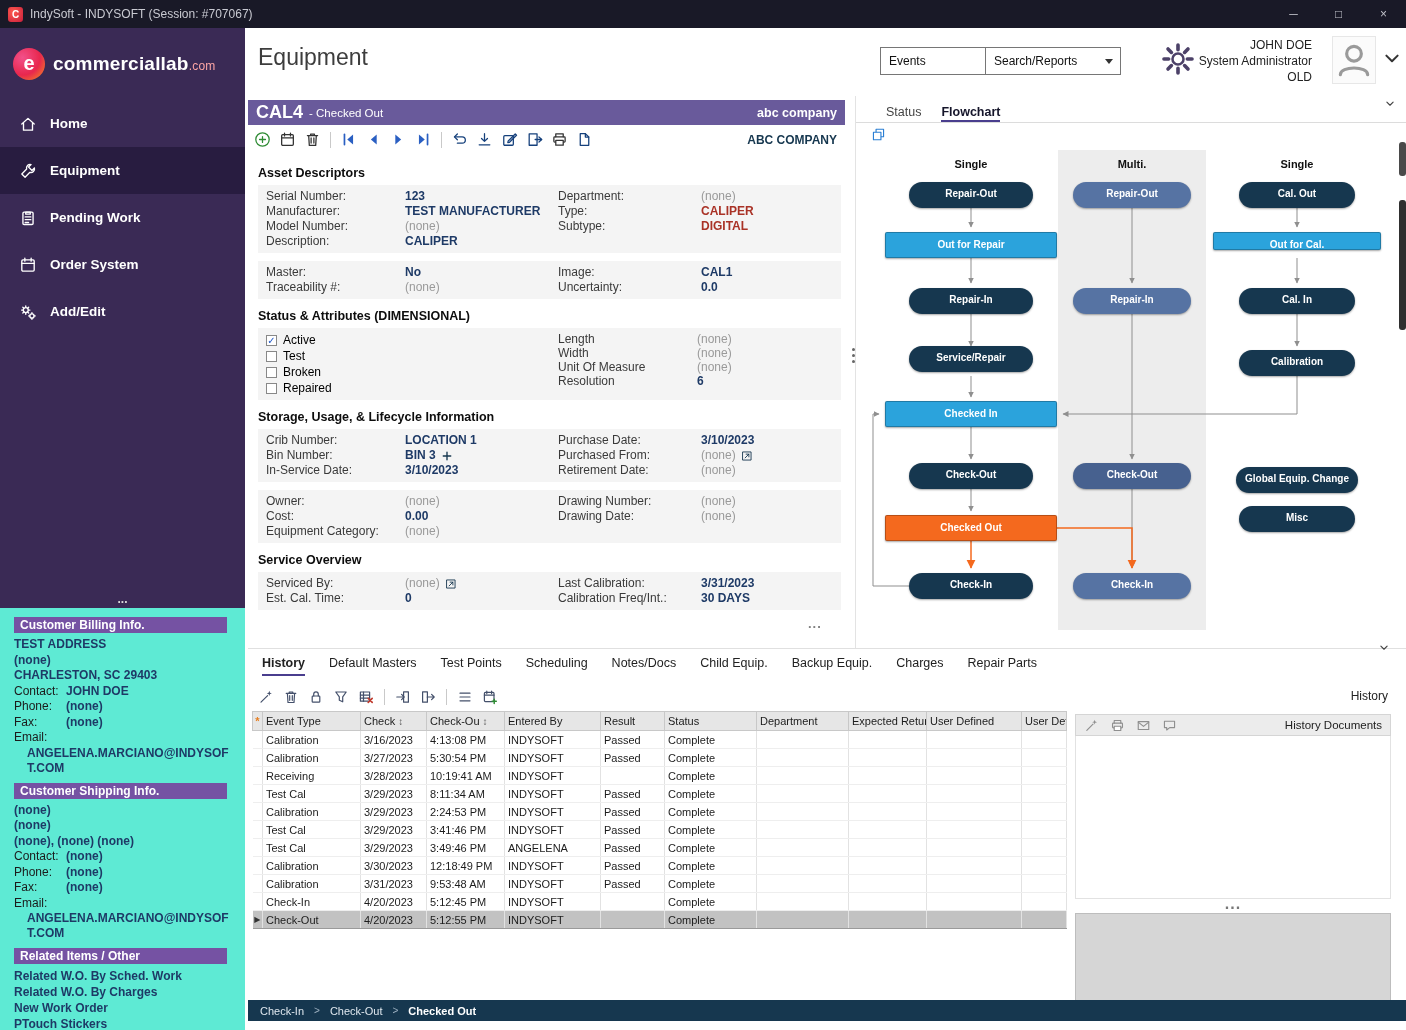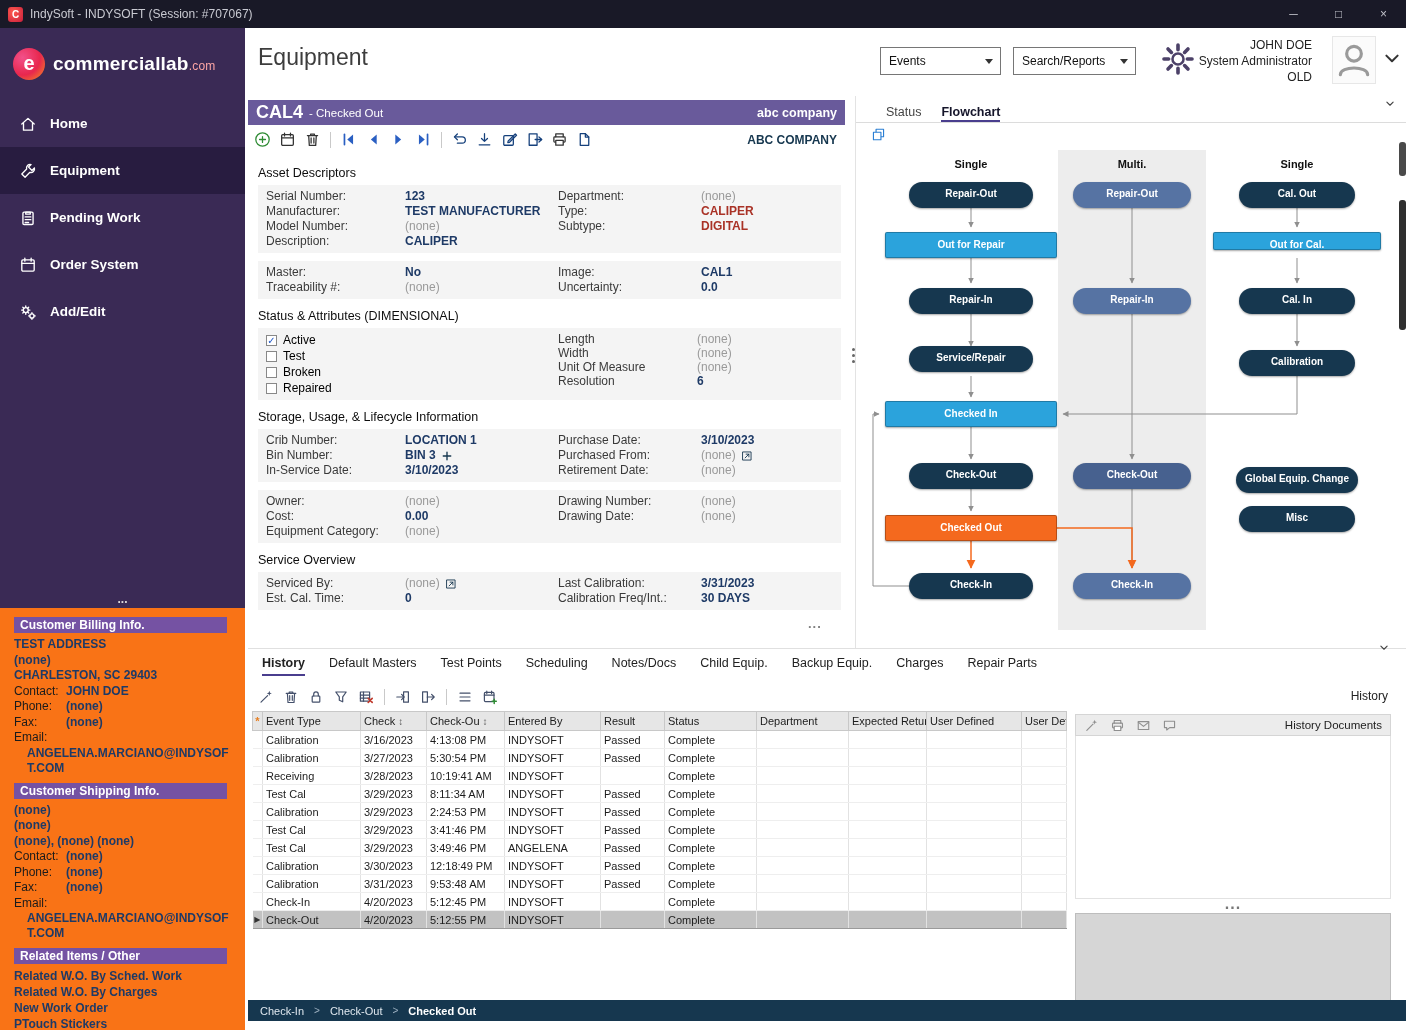--- a/index.html
+++ b/index.html
@@ -18,52 +18,52 @@
 .logo-row{display:flex;align-items:center;gap:8px;height:72px;padding-left:13px}
 .logo-mark{width:32px;height:32px;border-radius:50%;background:radial-gradient(circle at 30% 30%,#f2508a,#e8274e 55%,#f7941d);color:#fff;font-weight:bold;font-size:20px;line-height:31px;text-align:center}
 .logo-text{color:#fff;font-weight:bold;font-size:19px;letter-spacing:.2px}
 .logo-suffix{font-size:12px;color:#fca5a5;font-weight:normal}
 .nav-item{display:flex;align-items:center;gap:13px;height:47px;padding-left:19px;color:#fff;font-size:13.5px;font-weight:600;cursor:pointer}
 .nav-item.active{background:#281c40}
 .nav-item .ico{width:18px;height:18px;color:#fff}
 .side-more{position:absolute;bottom:2px;left:0;width:100%;text-align:center;color:#ddd;font-weight:bold;font-size:12px}
 
 
-.left-info{position:absolute;left:0;top:608px;width:245px;height:422px;background:#f97316;padding:2px 8px 0 14px;font-size:12px;overflow:hidden}
+.left-info{position:absolute;left:0;top:608px;width:245px;height:422px;background:#5eead4;padding:2px 8px 0 14px;font-size:12px;overflow:hidden}
 .info-header{background:#7552a3;color:#fff;font-weight:bold;font-size:12px;padding:1px 6px;margin:7px 10px 4px 0}
 .info-line{line-height:15.5px;color:#1b1b1b}
 .info-line .lbl{display:inline-block;min-width:52px}
 .val{color:#1e3a66;font-weight:bold}
 .info-email{padding-left:13px;word-break:break-all;line-height:15px;color:#1e3a66;font-weight:bold}
 .link{color:#1e3a66;font-weight:bold;line-height:16px;cursor:pointer}
 
 
 .main-header{position:absolute;left:245px;top:28px;width:1161px;height:68px;background:#fff}
 .page-title{position:absolute;left:13px;top:16px;font-size:23px;color:#3d3d3d}
 .dd{position:absolute;top:19px;height:28px;border:1px solid #767676;background:#fff;font-size:12px;color:#111;display:flex;align-items:center;padding:0 24px 0 8px;cursor:pointer}
 .dd1{left:635px;width:121px}
-.dd2{left:768px;width:123px}
+.dd2{left:740px;width:136px}
 .caret{position:absolute;right:7px;top:11px;width:0;height:0;border-left:4px solid transparent;border-right:4px solid transparent;border-top:5px solid #333}
 .gear{position:absolute;left:916px;top:14px;width:34px;height:34px;color:#4c4168;cursor:pointer}
 .user-block{position:absolute;right:94px;top:9px;text-align:right;font-size:12px;color:#222;line-height:16px}
 .avatar{position:absolute;right:30px;top:8px;width:44px;height:48px;color:#9a9a9a;background:#fbfbfb;border:1px solid #e7e7e7}
 .big-chev{position:absolute;right:4px;top:22px;width:20px;height:18px;color:#333;cursor:pointer}
 
 
 .equip-panel{position:absolute;left:248px;top:100px;width:597px;height:548px;overflow:hidden;background:#fff}
 .equip-title{height:25px;background:#695a9b;color:#fff;display:flex;align-items:center;padding:0 8px;gap:6px}
 .eq-id{font-weight:bold;font-size:18px}
 .eq-status{font-size:11.5px}
 .eq-company{margin-left:auto;font-weight:bold;font-size:12.5px}
 .equip-toolbar{height:29px;display:flex;align-items:center;gap:8px;padding:0 8px 0 6px}
 .equip-toolbar .ico{width:17px;height:17px;cursor:pointer}
 .tsep{width:1px;height:16px;background:#c9c9c9;margin:0 1px}
 .eq-company2{margin-left:auto;font-weight:bold;font-size:12px;color:#16374f}
 .equip-body{padding:0 4px 0 10px;font-size:12px}
-.sec-title{font-weight:normal;font-size:12.5px;color:#0d0d0d;margin:10px 0 5px}
+.sec-title{font-weight:bold;font-size:12.5px;color:#0d0d0d;margin:10px 0 5px}
 .sec-title.first{margin-top:12px}
 .fblock{background:#f4f4f4;padding:4px 8px;margin-bottom:8px}
 .frow2{display:flex;line-height:15px}
 .fcell{display:flex;align-items:center}
 .fcell.l{width:292px}
 .fcell.r{flex:1}
 .flabel{width:139px;flex-shrink:0;color:#3a3a3a}
 .fcell.r .flabel{width:143px}
 .fval{font-weight:bold;color:#1e3a66;white-space:nowrap}
 .fval.muted{color:#9a9a9a;font-weight:normal}

